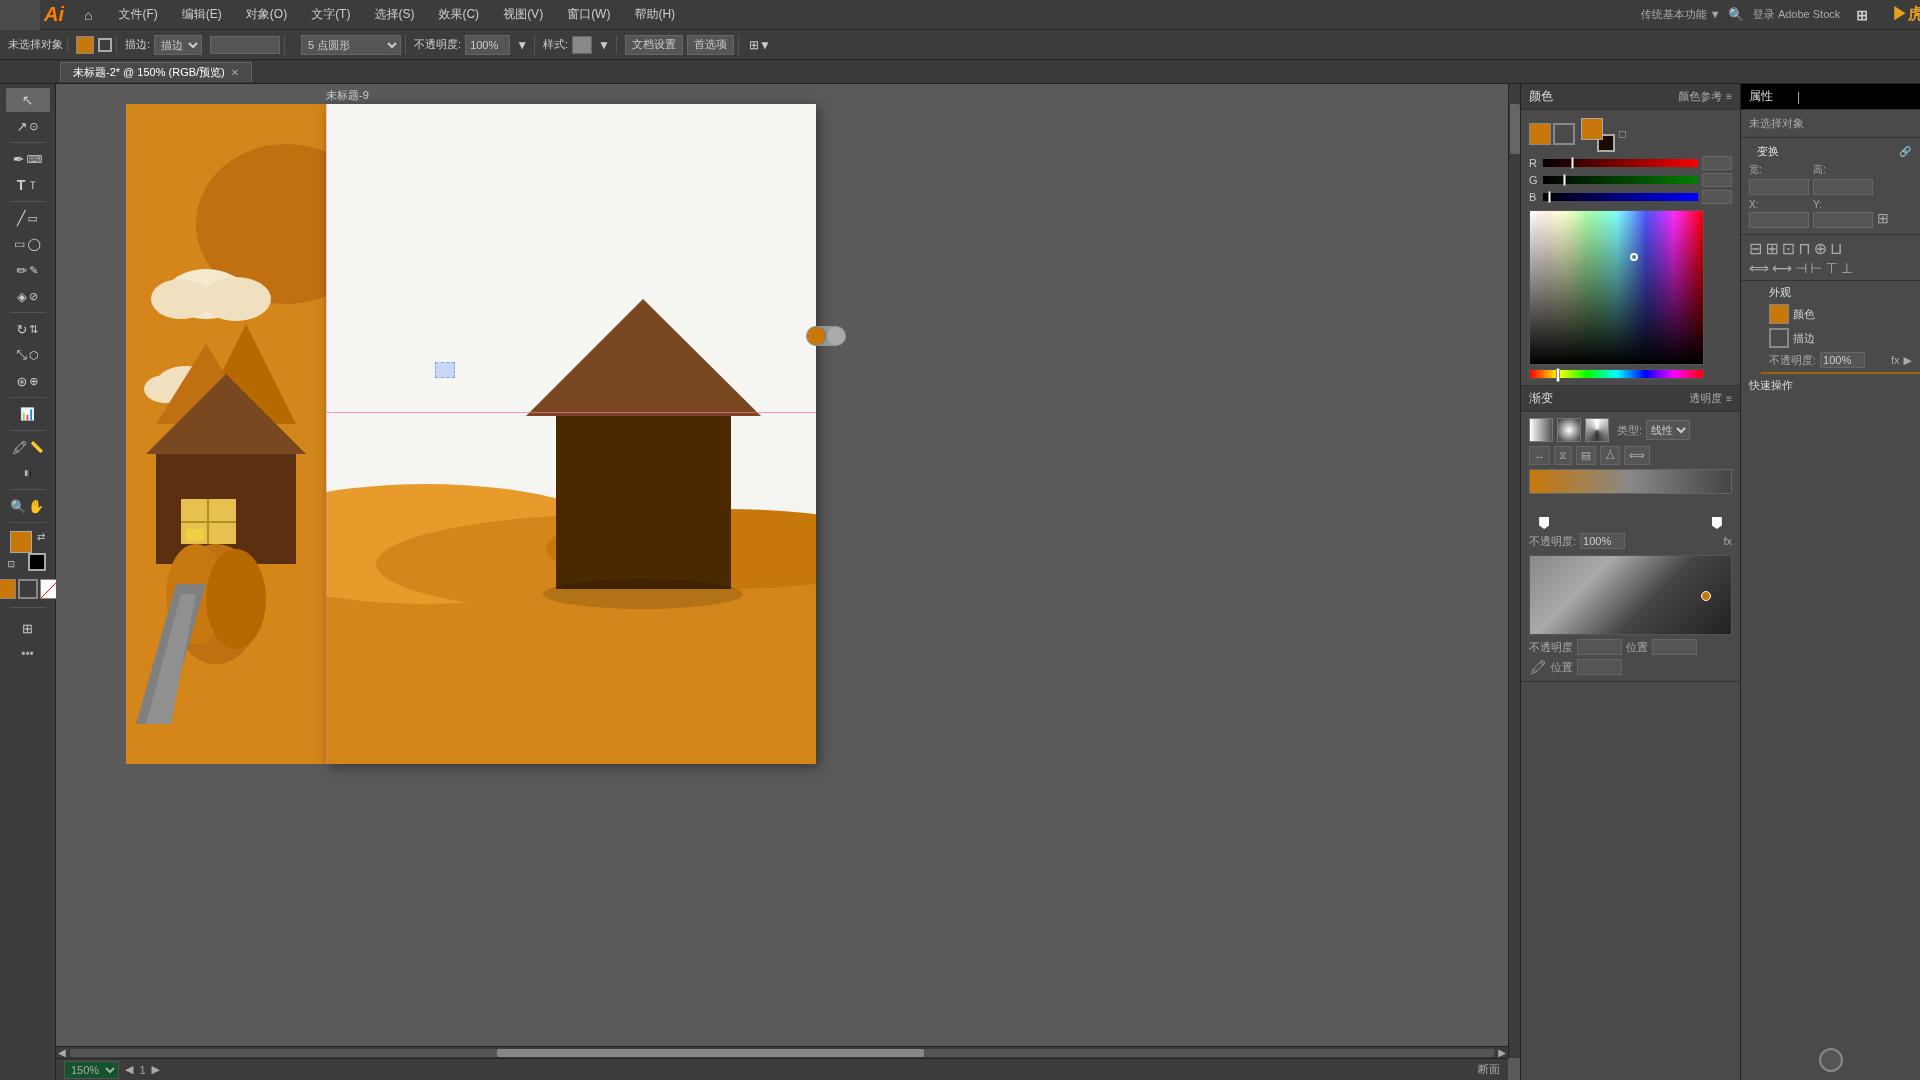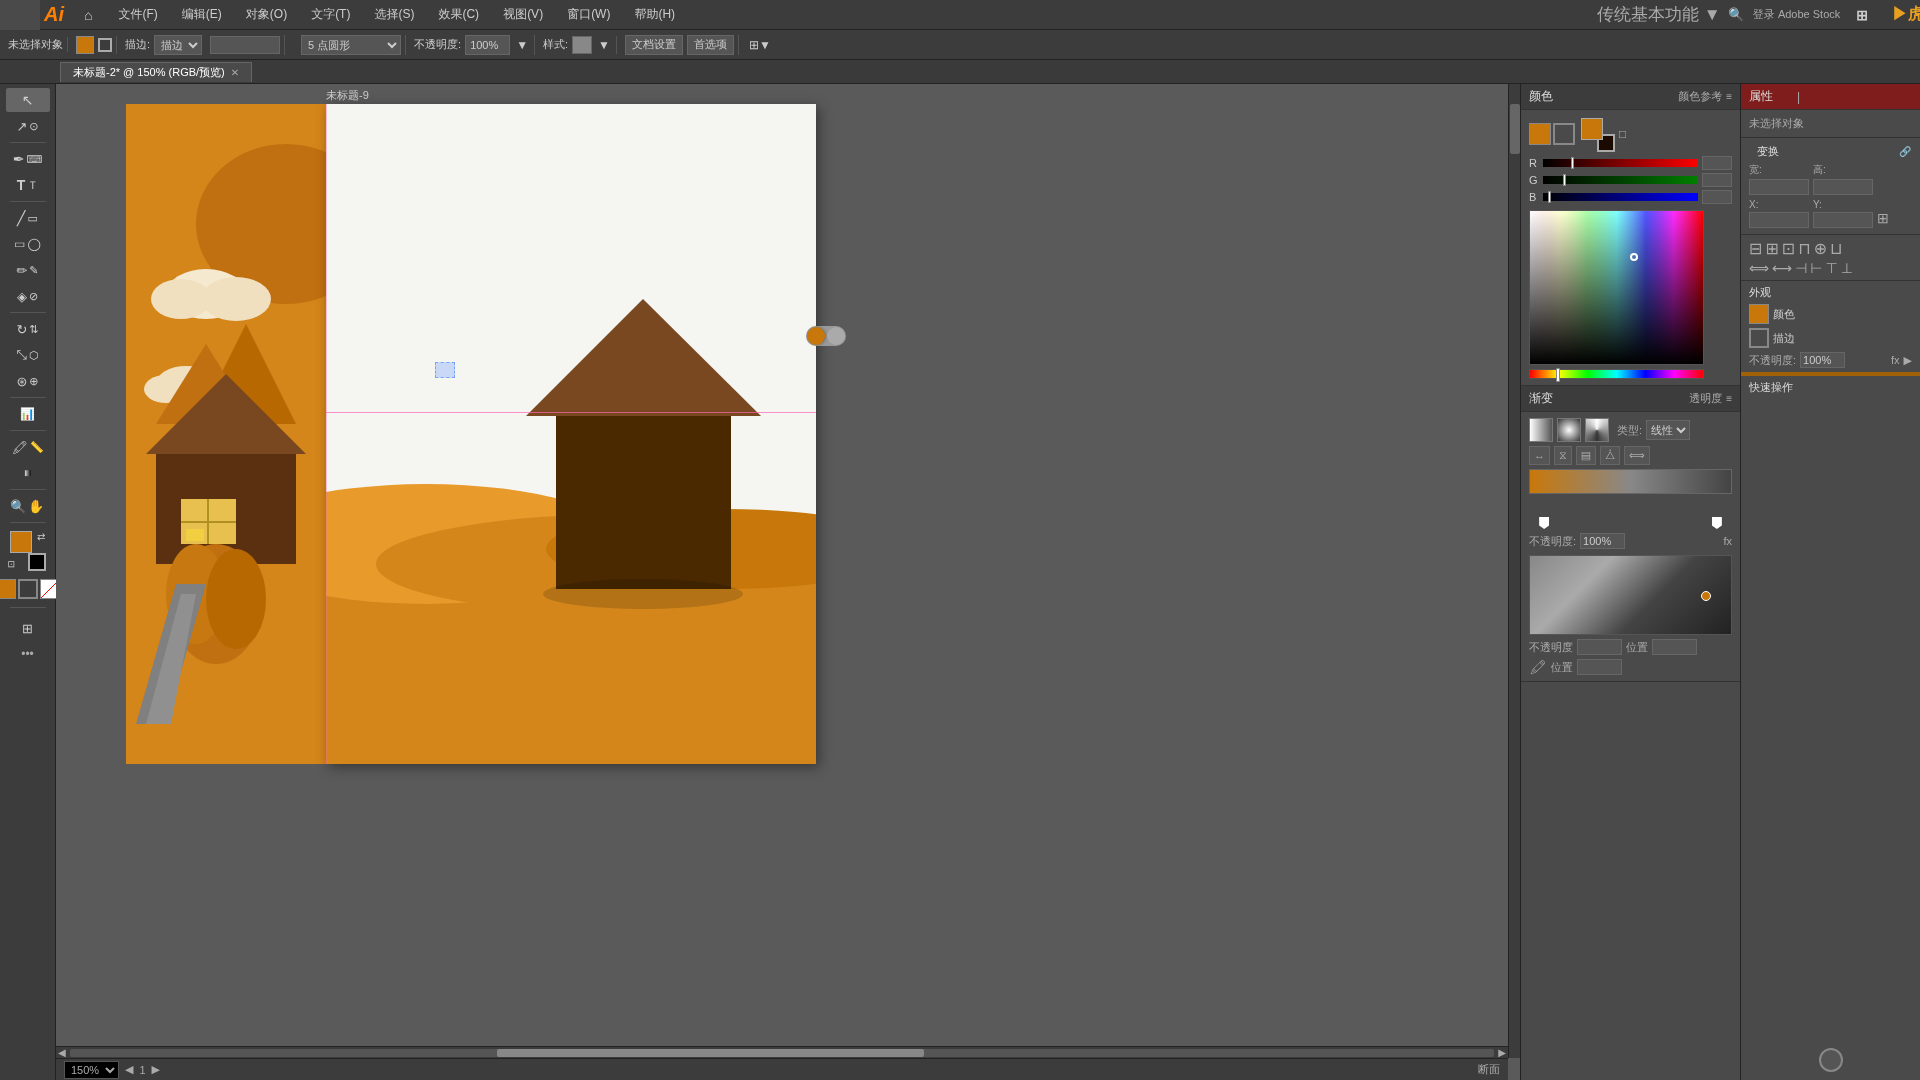--- a/index.html
+++ b/index.html
@@ -88,21 +88,21 @@
 
     
     #gradient-panel { }
 
     
     #right-side-panel {
       width: 180px; background: #4a4a4a; border-left: 1px solid #222;
       display: flex; flex-direction: column; flex-shrink: 0; font-size: 11px;
     }
     .side-panel-header {
-      background: #7f1d1d; padding: 4px 8px; border-bottom: 1px solid #333;
+      background: #000000; padding: 4px 8px; border-bottom: 1px solid #333;
       display: flex; align-items: center; gap: 4px;
     }
     .side-panel-title { color: #ddd; font-size: 12px; }
 
     
     .full-spectrum {
       width: 175px; height: 155px; position: relative; border: 1px solid #555; overflow: hidden;
     }
     .spectrum-hue { width: 100%; height: 100%; background: linear-gradient(to right, #ff0000 0%, #ffff00 17%, #00ff00 33%, #00ffff 50%, #0000ff 67%, #ff00ff 83%, #ff0000 100%); }
     .spectrum-white { position: absolute; top: 0; left: 0; width: 100%; height: 100%; background: linear-gradient(to right, white, transparent); }
@@ -128,21 +128,21 @@
   <span class="menu-item">文件(F)</span>
   <span class="menu-item">编辑(E)</span>
   <span class="menu-item">对象(O)</span>
   <span class="menu-item">文字(T)</span>
   <span class="menu-item">选择(S)</span>
   <span class="menu-item">效果(C)</span>
   <span class="menu-item">视图(V)</span>
   <span class="menu-item">窗口(W)</span>
   <span class="menu-item">帮助(H)</span>
   <div style="margin-left:auto; display:flex; align-items:center; gap:8px;">
-    <span style="color:#aaa; font-size:17px;">传统基本功能 ▼</span>
+    <span style="color:#aaa; font-size:11px;">传统基本功能 ▼</span>
     <span style="color:#ccc; font-size:13px; cursor:pointer;">🔍</span>
     <span style="color:#aaa; font-size:11px;">登录 Adobe Stock</span>
     <span style="color:#ccc; font-size:14px; font-weight:bold; margin-left:8px; cursor:pointer;">⊞</span>
     <span class="watermark" style="color:#e8a020; font-size:16px; font-weight:bold; margin-left:16px;">
       <span style="color:#e8a020;">▶</span><span>虎课网</span>
     </span>
   </div>
 </div>
 
 <div id="toolbar-bar">
@@ -367,21 +367,21 @@
     </div>
     <div style="position:absolute; bottom:22px; left:0; right:12px; height:12px; background:#3c3c3c; border-top:1px solid #222; display:flex; align-items:center;">
       <span style="font-size:10px; color:#aaa; padding:0 2px; cursor:pointer;">◀</span>
       <div style="flex:1; height:8px; background:#555; margin:0 2px; border-radius:2px; position:relative;">
         <div style="position:absolute; left:30%; width:30%; height:100%; background:#888; border-radius:2px;"></div>
       </div>
       <span style="font-size:10px; color:#aaa; padding:0 2px; cursor:pointer;">▶</span>
     </div>
 
     <div style="position:absolute; bottom:0; left:0; right:12px; height:22px; background:#3c3c3c; border-top:1px solid #222; display:flex; align-items:center; padding:0 8px; gap:6px;">
-      <select style="background:#000000; border:1px solid #555; color:#aaa; font-size:11px; padding:0 2px; height:18px;">
+      <select style="background:#14532d; border:1px solid #555; color:#aaa; font-size:11px; padding:0 2px; height:18px;">
         <option>150%</option>
       </select>
       <span style="color:#aaa; font-size:11px;">◀</span>
       <span style="color:#aaa; font-size:11px;">1</span>
       <span style="color:#aaa; font-size:11px;">▶</span>
       <span style="color:#aaa; font-size:11px; margin-left:auto;">断面</span>
     </div>
   </div>
 
   <div id="right-panels">
@@ -555,21 +555,21 @@
       <div style="display:flex; gap:3px; flex-wrap:wrap; margin-top:2px;">
         <span style="font-size:14px; color:#aaa; cursor:pointer;">⟺</span>
         <span style="font-size:14px; color:#aaa; cursor:pointer;">⟷</span>
         <span style="font-size:14px; color:#aaa; cursor:pointer;">⊣</span>
         <span style="font-size:14px; color:#aaa; cursor:pointer;">⊢</span>
         <span style="font-size:14px; color:#aaa; cursor:pointer;">⊤</span>
         <span style="font-size:14px; color:#aaa; cursor:pointer;">⊥</span>
       </div>
     </div>
 
-    <div style="padding:4px 8px; border-bottom:4px solid #a16207;">
+    <div style="padding:4px 8px; border-bottom:2px solid #a16207;margin-left:20px;">
       <span style="color:#ddd; font-size:11px; display:block; margin-bottom:4px;">外观</span>
       <div style="display:flex; align-items:center; gap:4px; margin-bottom:4px;">
         <div style="width:20px; height:20px; background:#c8780a; border:1px solid #888; cursor:pointer;"></div>
         <span style="color:#ccc; font-size:11px; flex:1;">颜色</span>
       </div>
       <div style="display:flex; align-items:center; gap:4px; margin-bottom:4px;">
         <div style="width:20px; height:20px; background:transparent; border:2px solid #888; cursor:pointer;"></div>
         <span style="color:#ccc; font-size:11px; flex:1;">描边</span>
       </div>
       <div style="display:flex; align-items:center; gap:4px;">

